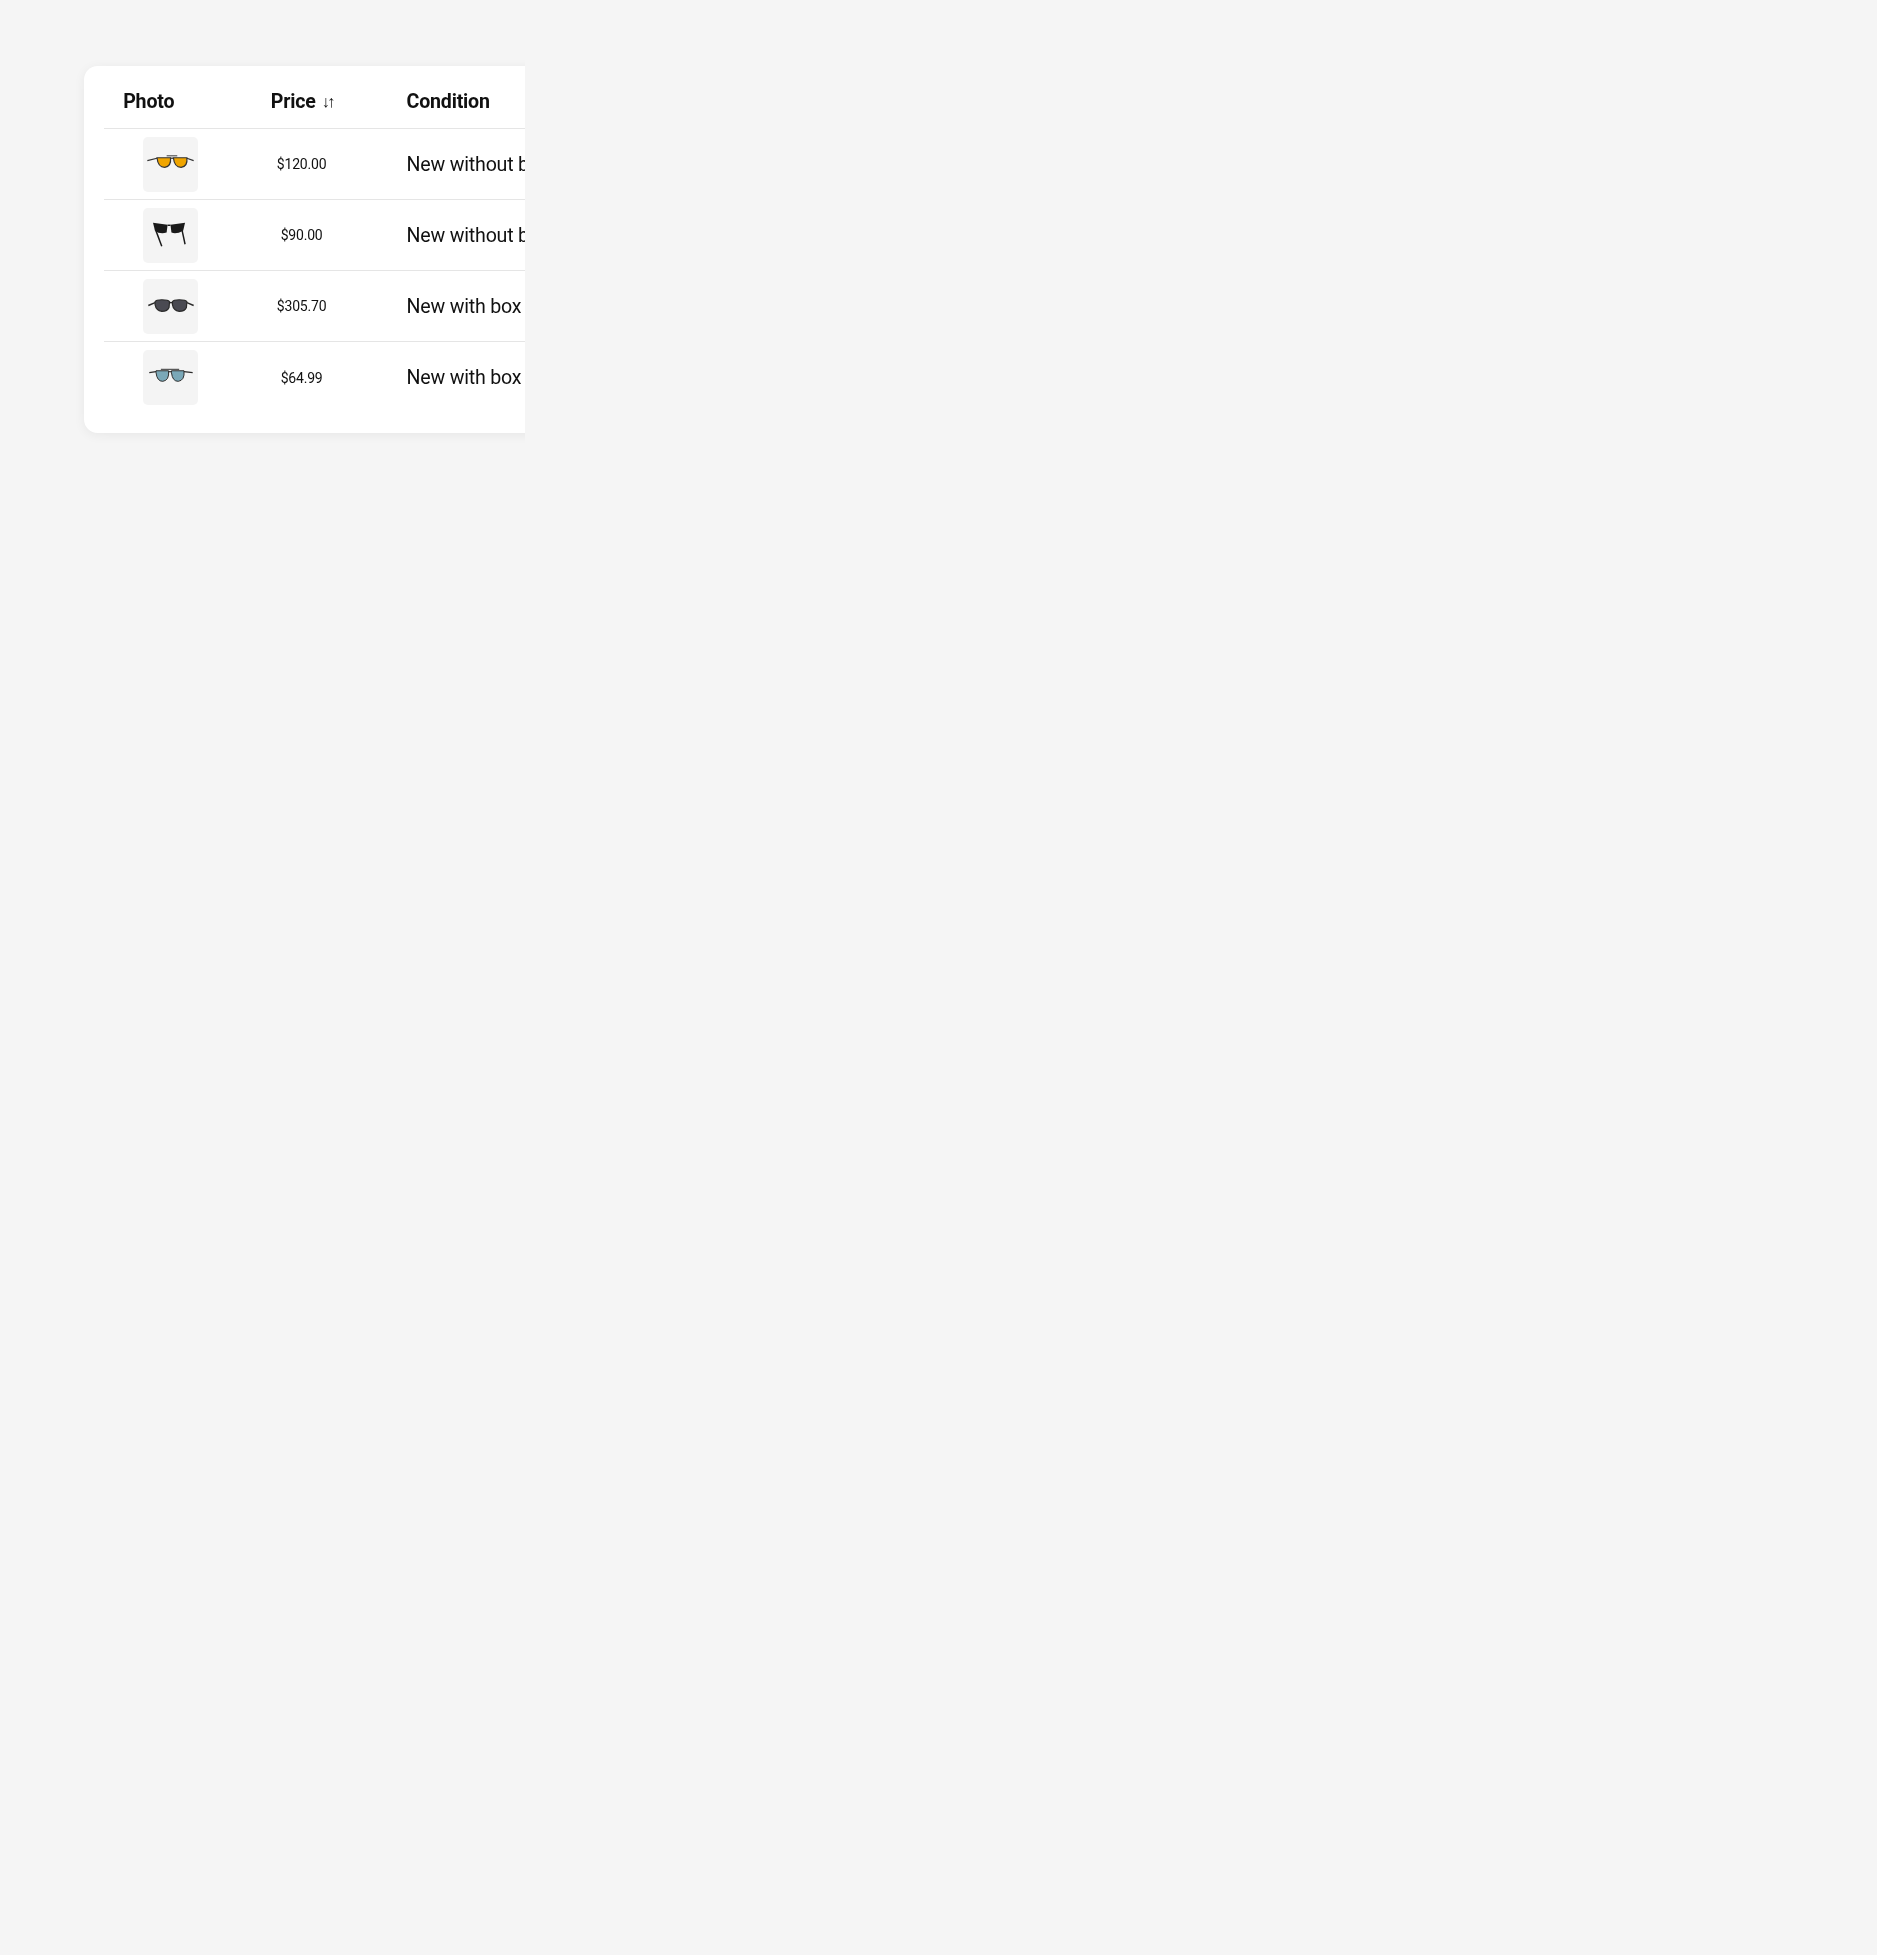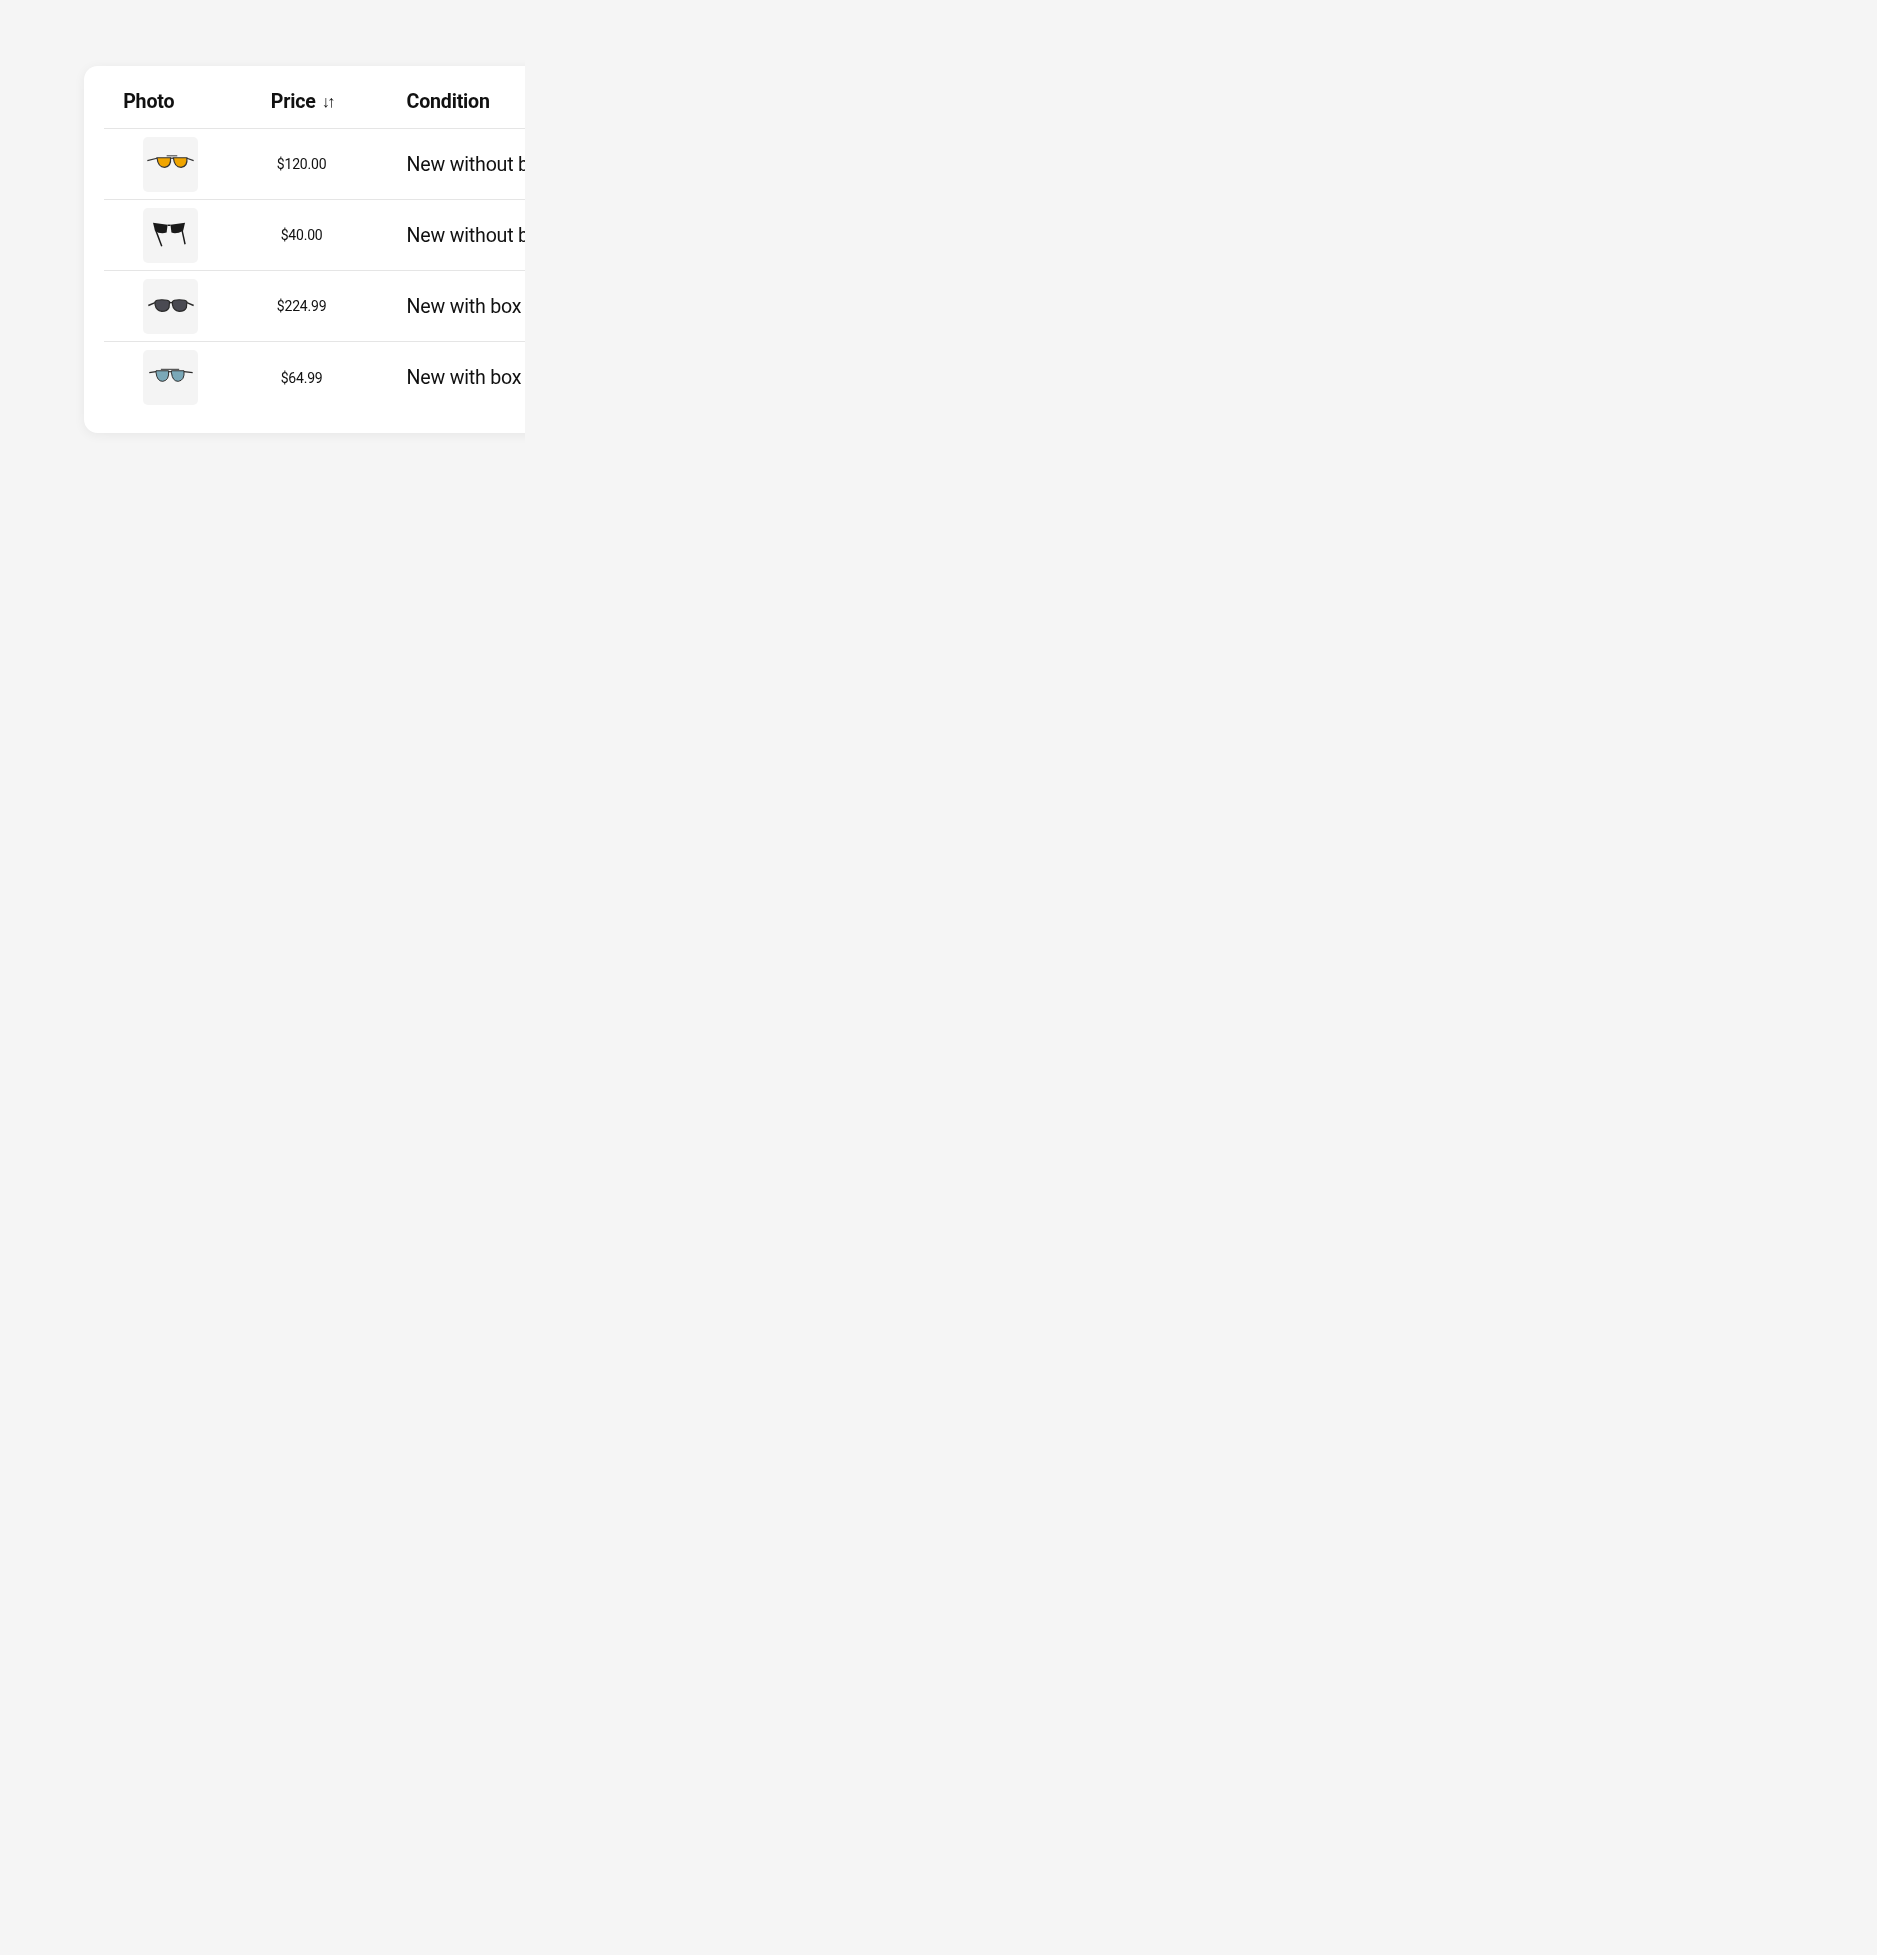--- a/index.html
+++ b/index.html
@@ -148,39 +148,39 @@
         <div class="thumb">
           <svg width="49" height="34" viewBox="0 0 100 70">
             <path d="M 14 10 L 44 14 L 42 30 Q 28 34 18 26 Z" fill="#1a1a1a"></path>
             <path d="M 50 14 L 80 10 L 76 26 Q 62 34 52 30 Z" fill="#1a1a1a"></path>
             <line x1="44" y1="15" x2="50" y2="15" stroke="#1a1a1a" stroke-width="3"></line>
             <line x1="20" y1="26" x2="32" y2="58" stroke="#1a1a1a" stroke-width="3"></line>
             <line x1="74" y1="26" x2="80" y2="54" stroke="#1a1a1a" stroke-width="3"></line>
           </svg>
         </div>
       </div>
-      <div class="price-cell">$40.00</div>
+      <div class="price-cell">$90.00</div>
       <div class="condition-cell">
         <span>New without box</span>
       </div>
     </div>
 
     <div class="tbody-row">
       <div class="col-photo">
         <div class="thumb">
           <svg width="49" height="27" viewBox="0 0 100 56">
             <line x1="4" y1="26" x2="18" y2="20" stroke="#2a2a2a" stroke-width="3"></line>
             <path d="M 18 18 Q 20 14 32 14 Q 46 14 48 18 L 47 30 Q 44 38 32 38 Q 20 36 18 24 Z" fill="#4a4a52" stroke="#2a2a2a" stroke-width="2.5"></path>
             <path d="M 54 18 Q 56 14 68 14 Q 82 14 84 18 L 83 30 Q 80 38 68 38 Q 56 36 54 24 Z" fill="#4a4a52" stroke="#2a2a2a" stroke-width="2.5"></path>
             <line x1="48" y1="20" x2="54" y2="20" stroke="#2a2a2a" stroke-width="3"></line>
             <line x1="84" y1="20" x2="98" y2="26" stroke="#2a2a2a" stroke-width="3"></line>
           </svg>
         </div>
       </div>
-      <div class="price-cell">$224.99</div>
+      <div class="price-cell">$305.70</div>
       <div class="condition-cell">
         <span>New with box</span>
         <span class="chevron">
           <svg width="10.8" height="6.8" viewBox="0 0 22 14">
               <path d="M 2 2 L 11 11 L 20 2" stroke="#111" stroke-width="3" fill="none" stroke-linecap="round"></path>
             </svg>
         </span>
       </div>
     </div>
 

